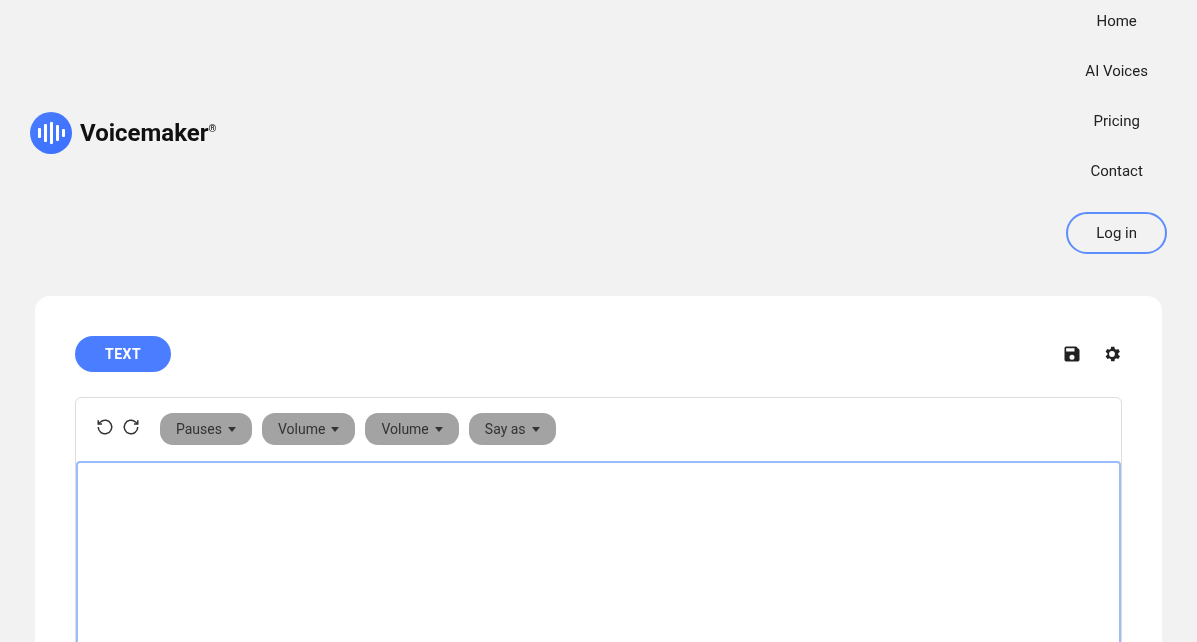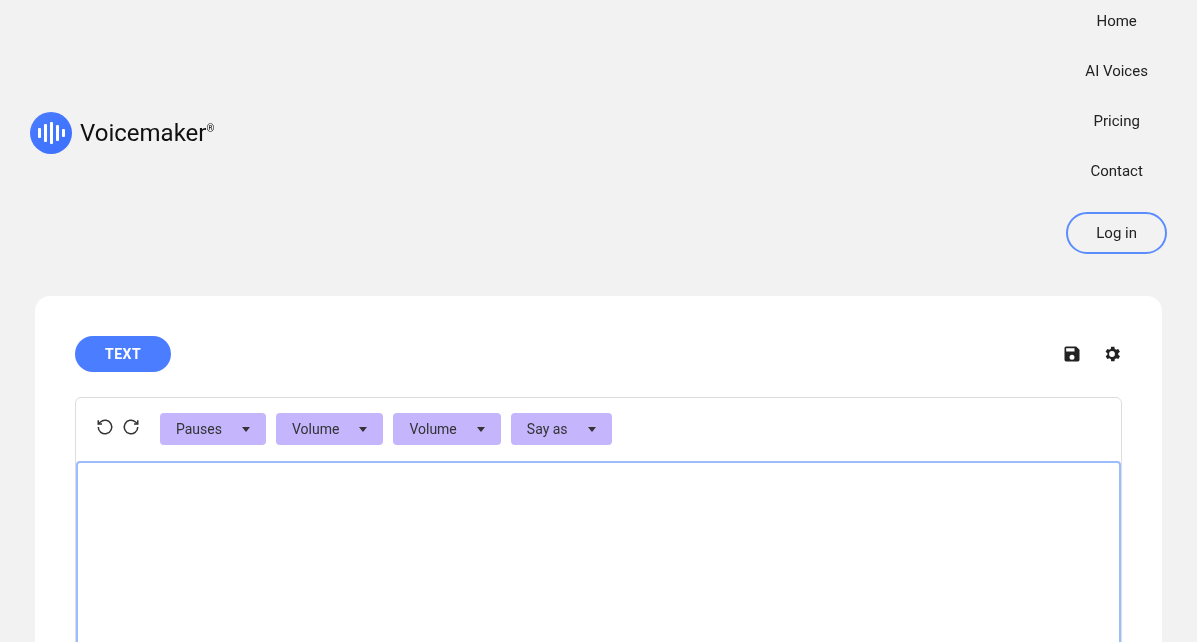--- a/index.html
+++ b/index.html
@@ -38,21 +38,21 @@
       gap: 3px;
       align-items: center;
     }
     .logo-bar {
       width: 3px;
       background: white;
       border-radius: 1px;
     }
     .logo-text {
       font-size: 24px;
-      font-weight: 400;
+      font-weight: 700;
       color: #111;
     }
     .logo-text sup {
       font-size: 10px;
       vertical-align: super;
     }
     .nav {
       display: flex;
       align-items: center;
       gap: 32px;
@@ -130,30 +130,30 @@
     .undo-redo {
       display: flex;
       gap: 8px;
       margin-right: 10px;
     }
     .small-icon {
       cursor: pointer;
       color: #333;
     }
     .toolbar-btn {
-      background: #c4b5fd;
+      background: #a3a3a3;
       border: none;
       padding: 8px 16px;
-      border-radius: 4px;
+      border-radius: 13px;
       font-size: 14px;
       color: #333;
       cursor: pointer;
       display: flex;
       align-items: center;
-      gap: 20px;
+      gap: 6px;
     }
     .caret-down {
       width: 0;
       height: 0;
       border-left: 4px solid transparent;
       border-right: 4px solid transparent;
       border-top: 5px solid #333;
     }
     .textarea {
       width: 100%;

